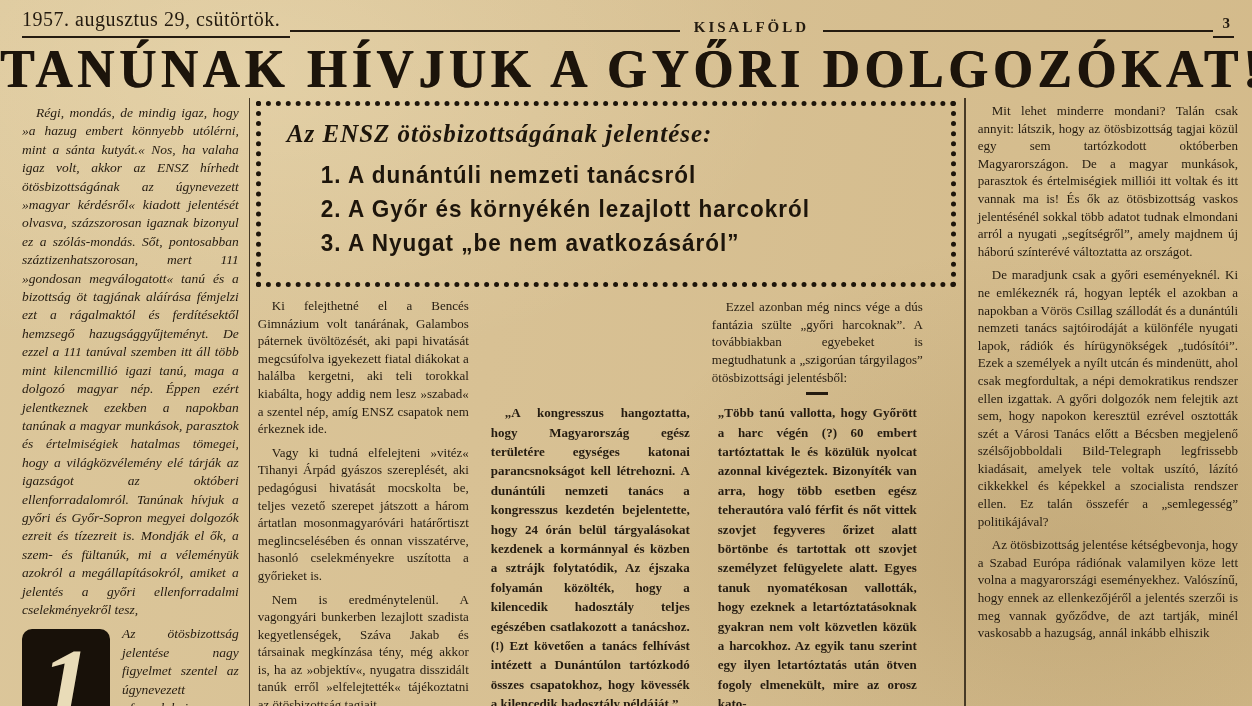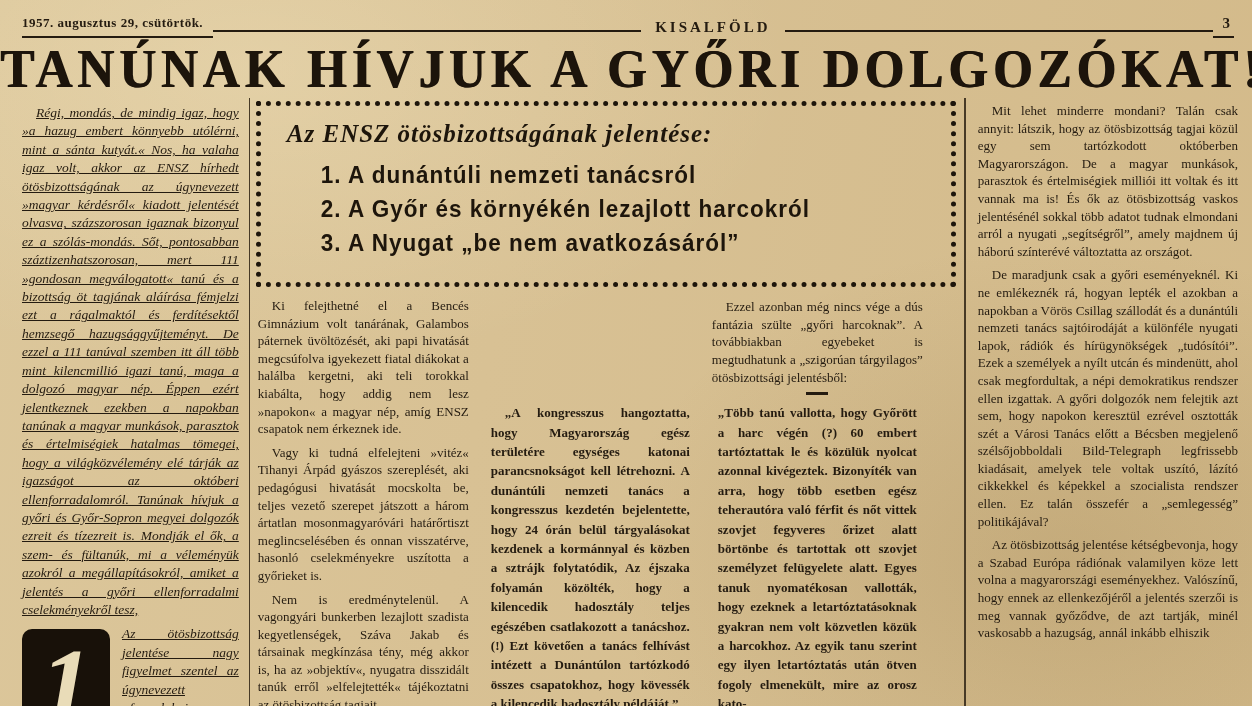--- a/index.html
+++ b/index.html
@@ -14,21 +14,21 @@
     color:#241b10;
     font-family:"Liberation Serif","DejaVu Serif",serif;
   }
   
   .header{
     display:flex;align-items:flex-end;
     padding:10px 18px 0 22px;
     height:28px;
   }
   .date{
-    font-weight:bold;font-size:13px;letter-spacing:.5px;
+    font-weight:normal;font-size:20px;letter-spacing:.5px;
     border-bottom:2px solid #241b10;padding:0 10px 5px 0;
     white-space:nowrap;
   }
   .hrule{flex:1;height:2px;background:#241b10;margin:0 0 6px 0;}
   .masthead{
     font-weight:bold;font-size:15px;letter-spacing:3px;
     padding:0 14px 2px 14px;white-space:nowrap;text-align:center;
   }
   .pagenum{
     font-weight:bold;font-size:15px;
@@ -50,21 +50,21 @@
     position:absolute;left:0;right:0;top:98px;bottom:0;
     display:flex;
   }
   .col{box-sizing:border-box;overflow:hidden;}
   .col p{
     margin:0 0 6px 0;
     font-size:13px;line-height:17.6px;
     text-align:justify;text-justify:inter-word;
     text-indent:14px;
   }
-  .col-1{width:272px;padding:6px 10px 4px 22px;text-decoration:underline;}
+  .col-1{width:272px;padding:6px 10px 4px 22px;}
   .col-1 p{font-style:italic;font-size:13.5px;line-height:18.4px;}
   .middle{width:718px;display:flex;flex-wrap:wrap;border-left:1px solid #473a26;align-items:flex-end;}
   .col-5{width:316px;padding:4px 14px 0 12px;border-left:2px solid #473a26;}
   .vdiv{width:1px;background:#473a26;}
   .mid-col{width:226px;padding:4px 7px 0 8px;}
   
   .report-box{
     box-sizing:border-box;
     width:700px;height:186px;
     margin:3px 8px 6px 6px;
@@ -125,21 +125,21 @@
 
     <div class="middle">
       <div class="report-box">
         <div class="box-title">Az ENSZ ötösbizottságának jelentése:</div>
         <div class="box-item">1. A dunántúli nemzeti tanácsról</div>
         <div class="box-item">2. A Győr és környékén lezajlott harcokról</div>
         <div class="box-item">3. A Nyugat „be nem avatkozásáról”</div>
       </div>
 
       <div class="col mid-col">
-        <p>Ki felejthetné el a Bencés Gimnázium volt tanárának, Galambos páternek üvöltözését, aki papi hivatását megcsúfolva igyekezett fiatal diákokat a halálba kergetni, aki teli torokkal kiabálta, hogy addig nem lesz »napokon« a magyar nép, amíg ENSZ csapatok nem érkeznek ide.</p>
+        <p>Ki felejthetné el a Bencés Gimnázium volt tanárának, Galambos páternek üvöltözését, aki papi hivatását megcsúfolva igyekezett fiatal diákokat a halálba kergetni, aki teli torokkal kiabálta, hogy addig nem lesz »szabad« a szentel nép, amíg ENSZ csapatok nem érkeznek ide.</p>
         <p>Vagy ki tudná elfelejteni »vitéz« Tihanyi Árpád gyászos szereplését, aki pedagógusi hivatását mocskolta be, teljes vezető szerepet játszott a három ártatlan mosonmagyaróvári határőrtiszt meglincselésében és onnan visszatérve, hasonló cselekményekre uszította a győrieket is.</p>
         <p>Nem is eredménytelenül. A vagongyári bunkerben lezajlott szadista kegyetlenségek, Száva Jakab és társainak megkínzása tény, még akkor is, ha az »objektív«, nyugatra disszidált tanúk erről »elfelejtették« tájékoztatni az ötösbizottság tagjait.</p>
 
       </div>
       <div class="vdiv"></div>
       <div class="col mid-col">
         <p class="quote">
           <span>„A kongresszus hangoztatta, hogy Magyarország egész területére egységes katonai parancsnokságot kell létrehozni. A dunántúli nemzeti tanács a kongresszus kezdetén bejelentette, hogy 24 órán belül tárgyalásokat kezdenek a kormánnyal és közben a sztrájk folytatódik, Az éjszaka folyamán közölték, hogy a kilencedik hadosztály teljes egészében csatlakozott a tanácshoz.(!) Ezt követően a tanács felhívást intézett a Dunántúlon tartózkodó összes csapatokhoz, hogy kövessék a kilencedik hadosztály példáját.”</span>
           
         </p>

